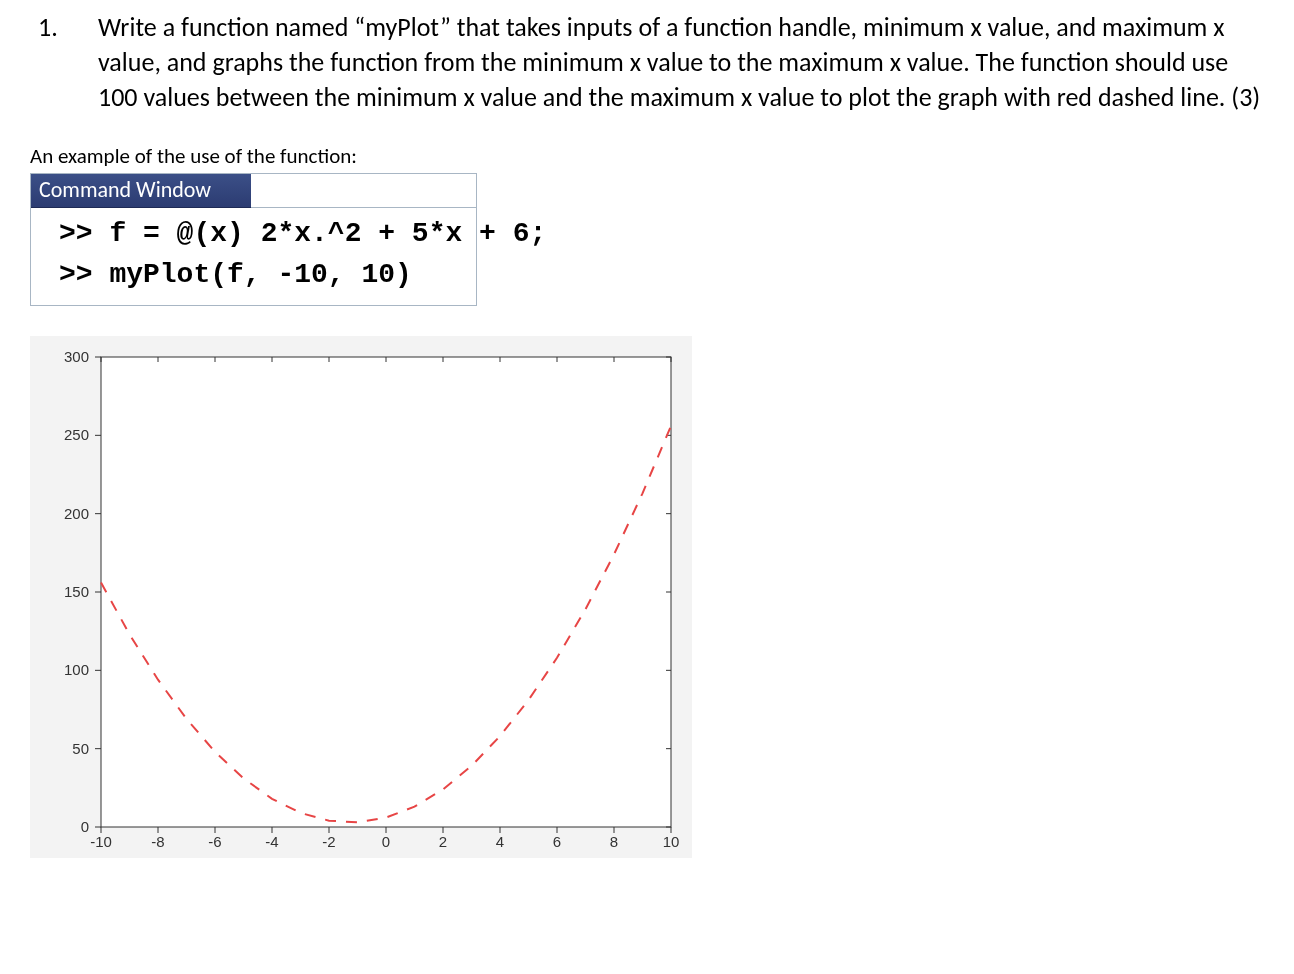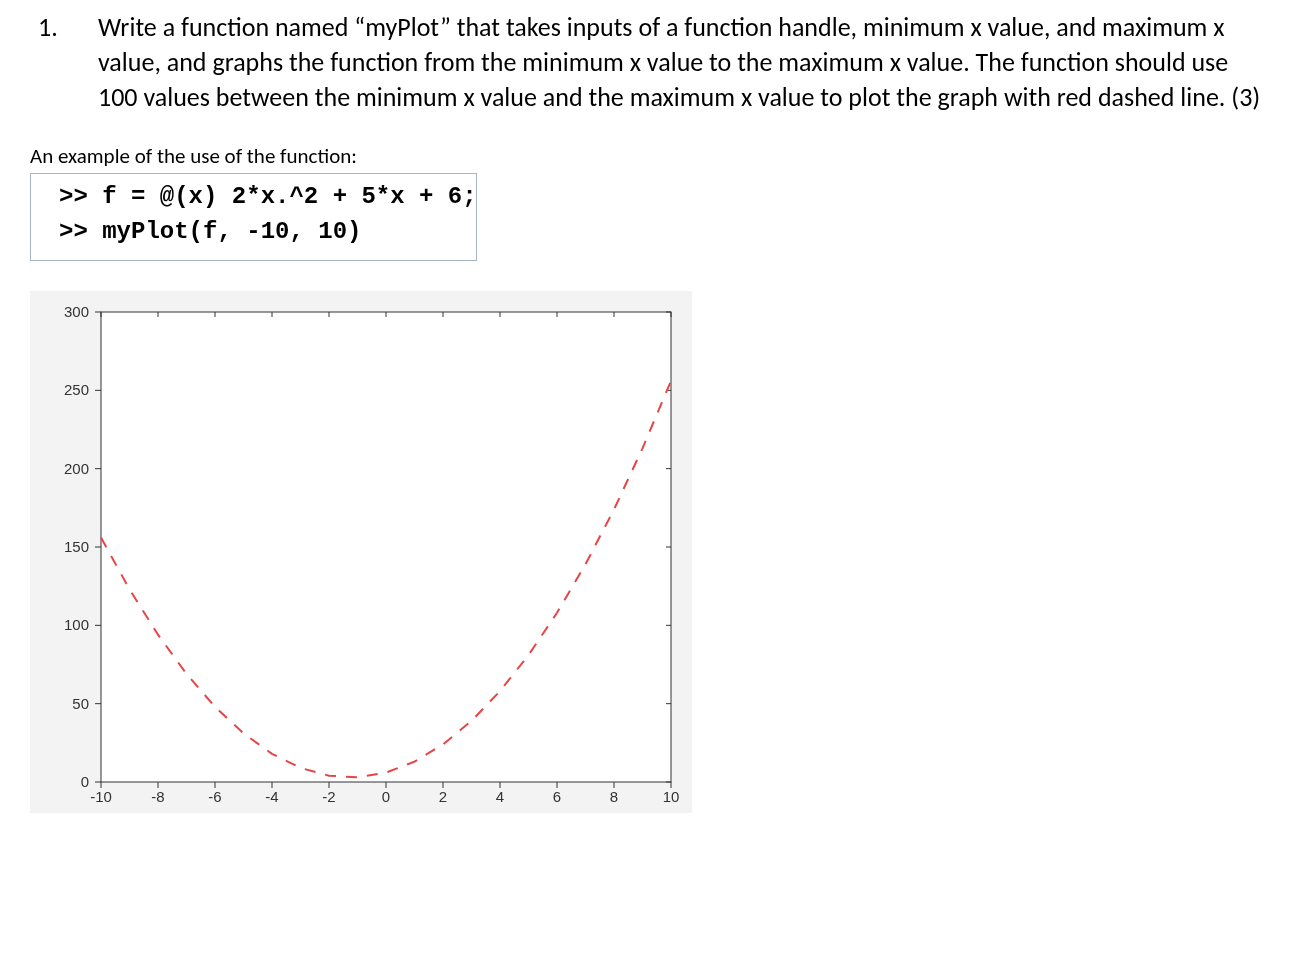--- a/index.html
+++ b/index.html
@@ -56,21 +56,21 @@
   .cw-title-bar-wrap{
     display:flex;
   }
   .cw-title-underline{
     flex:1;
     border-bottom:1px solid #a8b6c4;
     background:#fff;
   }
   .cw-body {
     font-family: "Courier New", monospace;
-    font-size: 24px;
+    font-size: 28px;
     font-weight: bold;
     padding: 6px 6px 10px 28px;
     white-space: pre;
     line-height: 1.45;
   }
   .plot-wrap {
     margin-top: 30px;
     width: 660px;
     height: 520px;
     background: #f3f3f3;
@@ -104,20 +104,24 @@
 <div class="page">
 
   <div class="question-block">
     <div class="q-number">1.</div>
     <div class="q-body">Write a function named “myPlot” that takes inputs of a function handle, minimum x value, and maximum x value, and graphs the function from the minimum x value to the maximum x value. The function should use 100 values between the minimum x value and the maximum x value to plot the graph with red dashed line.  (3)</div>
   </div>
 
   <div class="example-intro">An example of the use of the function:</div>
 
   <div class="command-window">
+    <div class="cw-title-bar-wrap">
+      <div class="cw-title">Command Window</div>
+      <div class="cw-title-underline"></div>
+    </div>
     <div class="cw-body"><span>&gt;&gt; f = @(x) 2*x.^2 + 5*x + 6;</span>
 <span>&gt;&gt; myPlot(f, -10, 10)</span></div>
   </div>
 
   <div class="plot-wrap">
     <svg class="plot-svg" viewBox="0 0 660 520">
 
       <rect x="70" y="20" width="570" height="470" fill="#ffffff" stroke="#333" stroke-width="1"></rect>
 
       <g id="y-ticks">

